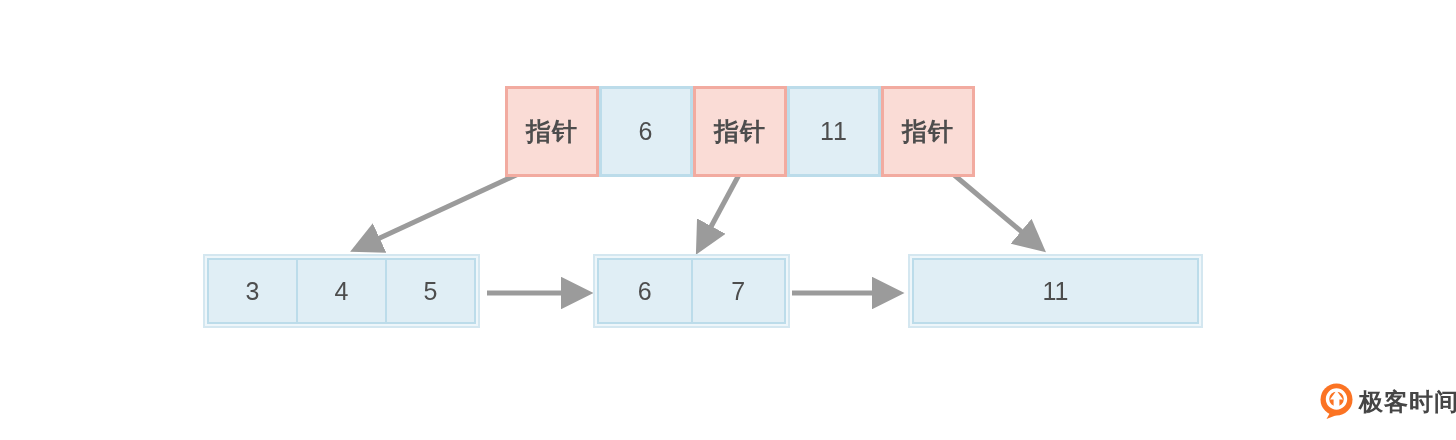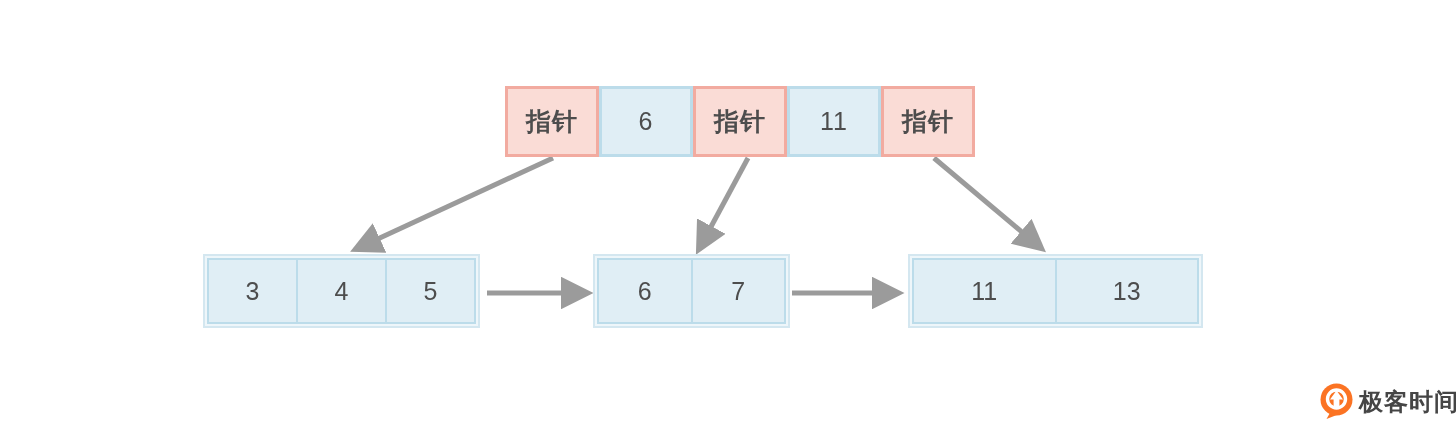--- a/index.html
+++ b/index.html
@@ -21,21 +21,21 @@
     pointer-events: none;
   }
 
   
   .index-row {
     position: absolute;
     left: 505px; top: 86px;
     display: flex;
   }
   .index-cell {
-    width: 94px; height: 71px;
+    width: 94px; height: 91px;
     display: flex; align-items: center; justify-content: center;
     font-size: 25px;
     color: #4d4d4d;
     letter-spacing: 1px;
   }
   .index-cell.pointer {
     background: #fadcd6;
     border: 3px solid #f2aba0;
     font-weight: 700;
   }
@@ -120,21 +120,20 @@
     <div class="leaf-cell">5</div>
   </div>
 
   <div class="leaf-group" id="leaf-2">
     <div class="leaf-cell">6</div>
     <div class="leaf-cell">7</div>
   </div>
 
   <div class="leaf-group" id="leaf-3">
     <div class="leaf-cell">11</div>
-    <div class="leaf-cell">13</div>
   </div>
 
   <div class="logo">
     <svg width="35" height="37" viewBox="0 0 35 37" xmlns="http://www.w3.org/2000/svg">
       <circle cx="17.5" cy="16.5" r="16" fill="#fb7323"></circle>
       <path d="M12 28 L7.5 36 L19 31.5 Z" fill="#fb7323"></path>
       <circle cx="17.5" cy="16" r="9" fill="none" stroke="#ffffff" stroke-width="3.4"></circle>
       <polygon points="17.5,7.5 24,16.5 20.4,16.5 20.4,26 14.6,26 14.6,16.5 11,16.5" fill="#ffffff"></polygon>
     </svg>
     <span class="logo-text">极客时间</span>

